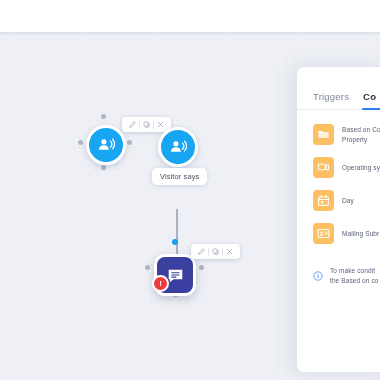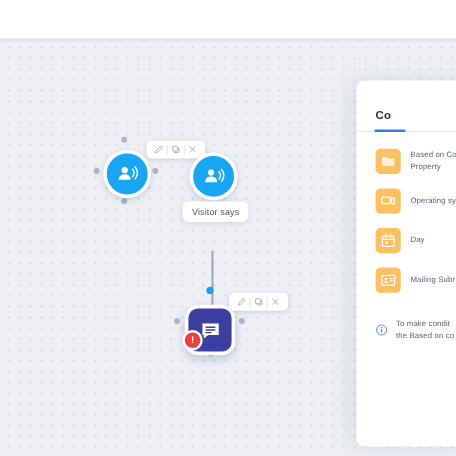--- a/index.html
+++ b/index.html
@@ -227,20 +227,21 @@
         <svg width="7" height="7" viewBox="0 0 16 16">
             <path d="M3 3l10 10M13 3L3 13" stroke="#8c93a4" stroke-width="1.5" stroke-linecap="round"></path>
           </svg>
       </div>
     </div>
   </div>
 
   <div class="panel">
 
     <div class="tabs">
+      <div class="tab">Triggers</div>
       <div class="tab active">Co</div>
     </div>
 
     <div class="list">
 
       <div class="row">
         <div class="row-icon">
           <svg width="13" height="13" viewBox="0 0 24 24">
               <path d="M2.5 5.5h7l2 2.4h10v10.6H2.5z" fill="#ffffff"></path>
               <path d="M2.5 9.6h19v8.9h-19z" fill="#fcbf61" opacity=".25"></path>

